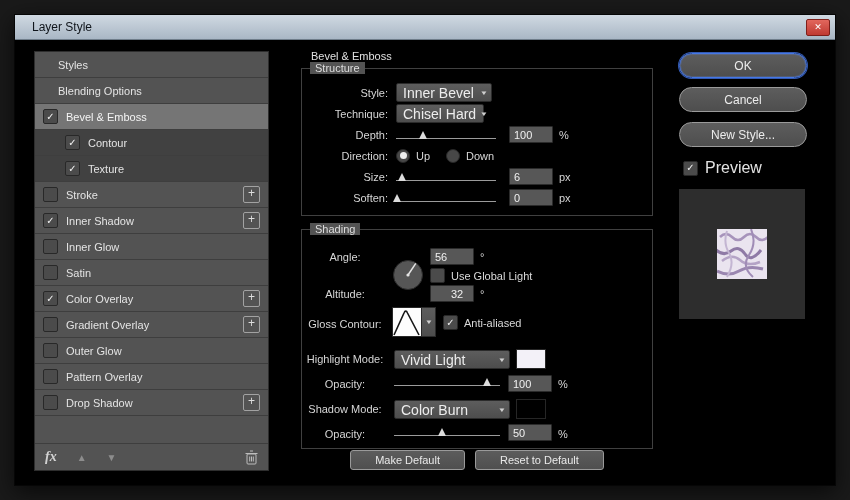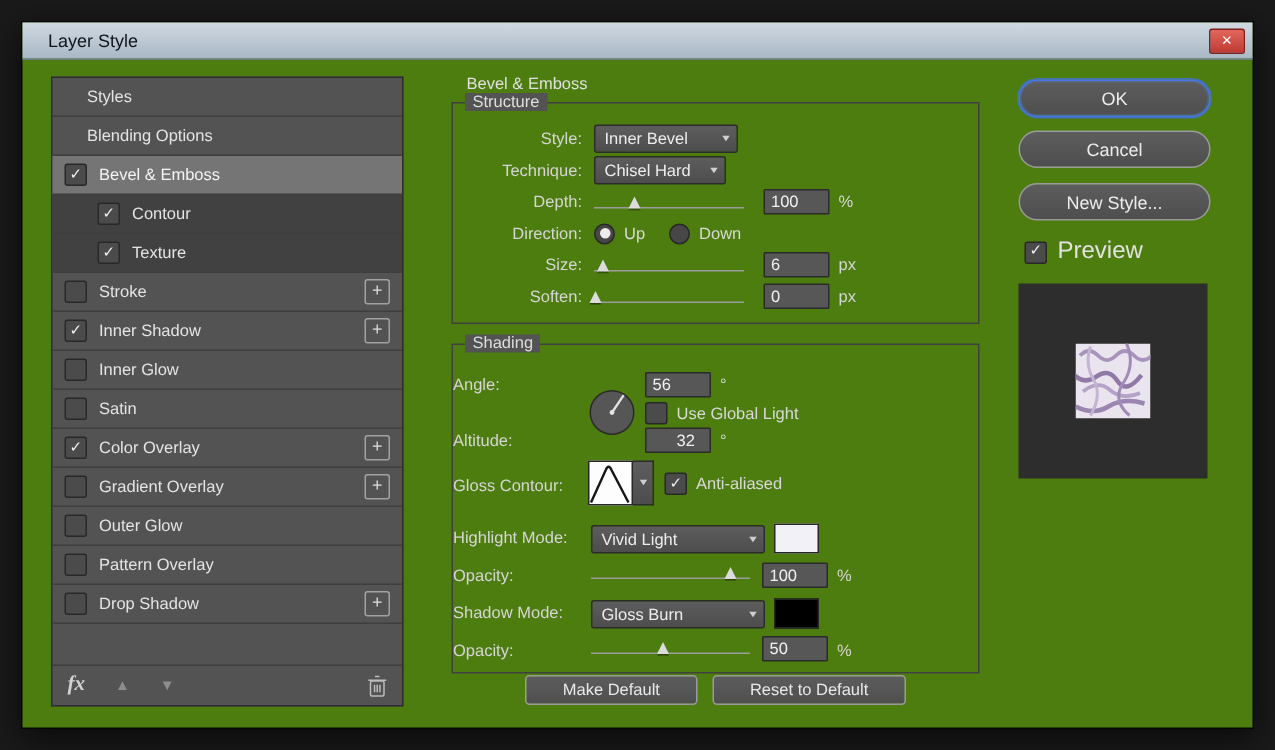--- a/index.html
+++ b/index.html
@@ -1,18 +1,18 @@
 <!DOCTYPE html>
 <html><head>
 <meta charset="utf-8">
 <style>
   html,body{margin:0;padding:0;background:#191919;}
   body{font-family:"Liberation Sans","DejaVu Sans",sans-serif;-webkit-font-smoothing:antialiased;}
   .screen{position:relative;width:850px;height:500px;background:#1a1a1a;overflow:hidden;}
-  .dialog{position:absolute;left:14px;top:14px;width:822px;height:472px;background:#4d7c0f;
+  .dialog{position:absolute;left:14px;top:14px;width:822px;height:472px;background:#000000;
           border:1px solid #060606;box-shadow:0 6px 22px rgba(0,0,0,.65);box-sizing:border-box;}
   
   .titlebar{position:relative;height:24px;background:linear-gradient(#d0d9e2,#a9b7c5);
             border-bottom:1px solid #6f7d8a;display:flex;align-items:center;}
   .title{font-size:12px;color:#10151b;padding-left:17px;}
   .close-btn{position:absolute;right:5px;top:4px;width:22px;height:15px;border-radius:2px;
              background:linear-gradient(#e2675d,#bf3a32);border:1px solid #7e1f1a;
              display:flex;align-items:center;justify-content:center;cursor:pointer;}
   .close-btn span{color:#fff;font-size:9px;line-height:1;}
   
@@ -41,37 +41,37 @@
   .center{position:absolute;left:286px;top:35px;width:352px;}
   .panel-title{font-size:11px;color:#e0e0e0;padding-left:10px;}
   .groupbox{position:relative;border:1px solid #404040;margin-top:6px;box-sizing:border-box;}
   .legend{position:absolute;top:-7px;left:8px;background:#535353;padding:0 5px;font-size:11px;color:#dedede;}
   .structure{height:148px;padding:13px 8px 0 0;}
   .shading{height:220px;margin-top:13px;}
   .row{display:flex;align-items:center;height:21px;}
   .rlabel{width:86px;flex:none;text-align:right;margin-right:8px;font-size:11px;color:#d6d6d6;white-space:nowrap;}
   .dropdown{height:19px;background:linear-gradient(#5d5d5d,#4d4d4d);border:1px solid #2b2b2b;
             border-radius:2px;display:flex;align-items:center;padding:0 4px 0 6px;box-sizing:border-box;cursor:pointer;}
-  .dd-val{font-size:11px;color:#ededed;flex:1;white-space:nowrap;}
+  .dd-val{font-size:14px;color:#ededed;flex:1;white-space:nowrap;}
   .dd-arrow{font-size:6px;color:#cfcfcf;margin-left:5px;transform:scaleX(1.4);}
   .numfield{width:44px;height:17px;background:#575757;border:1px solid #2b2b2b;border-radius:1px;
             color:#f0f0f0;font-size:11px;padding:0 4px;box-sizing:border-box;
             font-family:"Liberation Sans","DejaVu Sans",sans-serif;}
   .unit{font-size:11px;color:#d6d6d6;margin-left:6px;}
   .slider{position:relative;height:14px;margin-right:13px;flex:none;cursor:pointer;}
   .slider .track{position:absolute;left:0;right:0;bottom:3px;height:1px;background:#9b9b9b;}
   .slider .thumb{position:absolute;bottom:3px;width:0;height:0;transform:translateX(-50%);
                  border-left:4.5px solid transparent;border-right:4.5px solid transparent;
                  border-bottom:8px solid #dcdcdc;filter:drop-shadow(0 1px 0 rgba(0,0,0,.45));}
   .radio{width:12px;height:12px;border-radius:50%;background:#474747;border:1px solid #282828;
          position:relative;flex:none;cursor:pointer;}
   .radio.checked::after{content:"";position:absolute;inset:2.5px;border-radius:50%;background:#ededed;}
   .rlbl{font-size:11px;color:#d9d9d9;margin:0 16px 0 6px;}
   .ab{position:absolute;}
-  .sh-lbl{font-size:11px;color:#d6d6d6;text-align:left;white-space:nowrap;}
+  .sh-lbl{font-size:11px;color:#d6d6d6;text-align:center;white-space:nowrap;}
   .cb-row{display:flex;align-items:center;gap:6px;}
   .cb-row .cblbl{font-size:11px;color:#d9d9d9;white-space:nowrap;}
   .dial{width:32px;height:32px;cursor:pointer;}
   .contour-thumb{width:28px;height:28px;background:#fdfdfd;border:1px solid #272727;cursor:pointer;}
   .contour-arrow{width:14px;height:30px;background:linear-gradient(#5d5d5d,#4d4d4d);
                  border:1px solid #2b2b2b;border-left:none;box-sizing:border-box;
                  display:flex;align-items:center;justify-content:center;cursor:pointer;}
   .swatch{width:30px;height:20px;border:1px solid #262626;box-sizing:border-box;cursor:pointer;}
   .footer-buttons{position:absolute;left:286px;top:435px;width:352px;display:flex;
                   justify-content:center;gap:10px;}
@@ -306,21 +306,21 @@
         <span class="ab sh-lbl" style="left:0;top:148px;width:86px">Opacity:</span>
         <div class="ab slider" style="left:92px;top:145px;width:106px;margin:0">
           <div class="track"></div>
           <div class="thumb" style="left: 88%;"></div>
         </div>
         <input class="ab numfield" style="left: 206px; top: 145px;" value="100">
         <span class="ab unit" style="left:256px;top:148px;margin:0">%</span>
 
         <span class="ab sh-lbl" style="left:0;top:173px;width:86px">Shadow Mode:</span>
         <div class="ab dropdown" style="left:92px;top:170px;width:116px">
-          <span class="dd-val">Gloss Burn</span>
+          <span class="dd-val">Color Burn</span>
           <span class="dd-arrow">▼</span>
         </div>
         <div class="ab swatch" style="left: 214px; top: 169px; background: rgb(0, 0, 0);"></div>
 
         <span class="ab sh-lbl" style="left:0;top:198px;width:86px">Opacity:</span>
         <div class="ab slider" style="left:92px;top:195px;width:106px;margin:0">
           <div class="track"></div>
           <div class="thumb" style="left: 45%;"></div>
         </div>
         <input class="ab numfield" style="left: 206px; top: 194px;" value="50">

